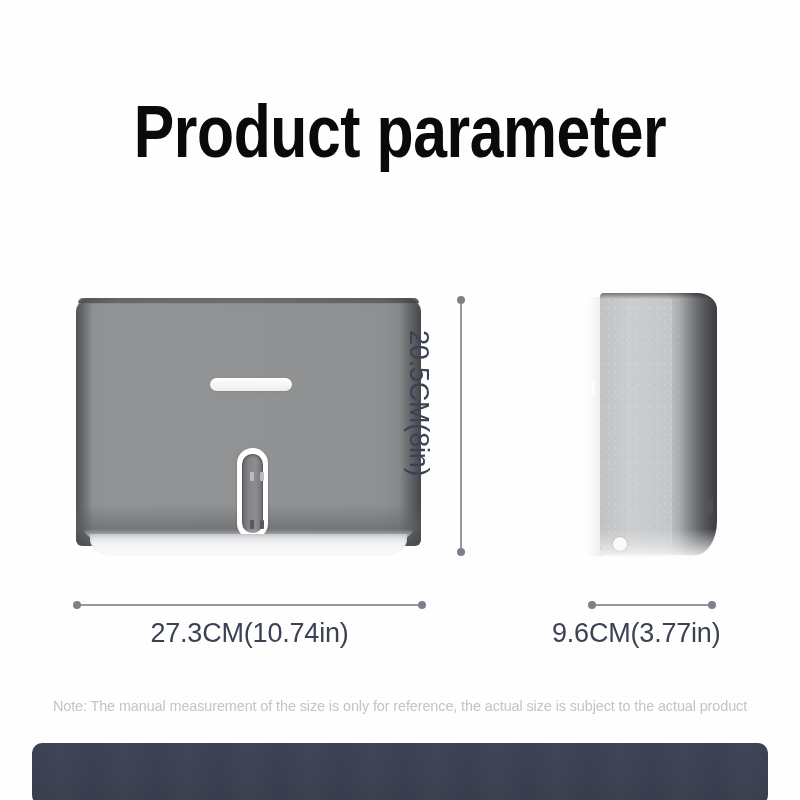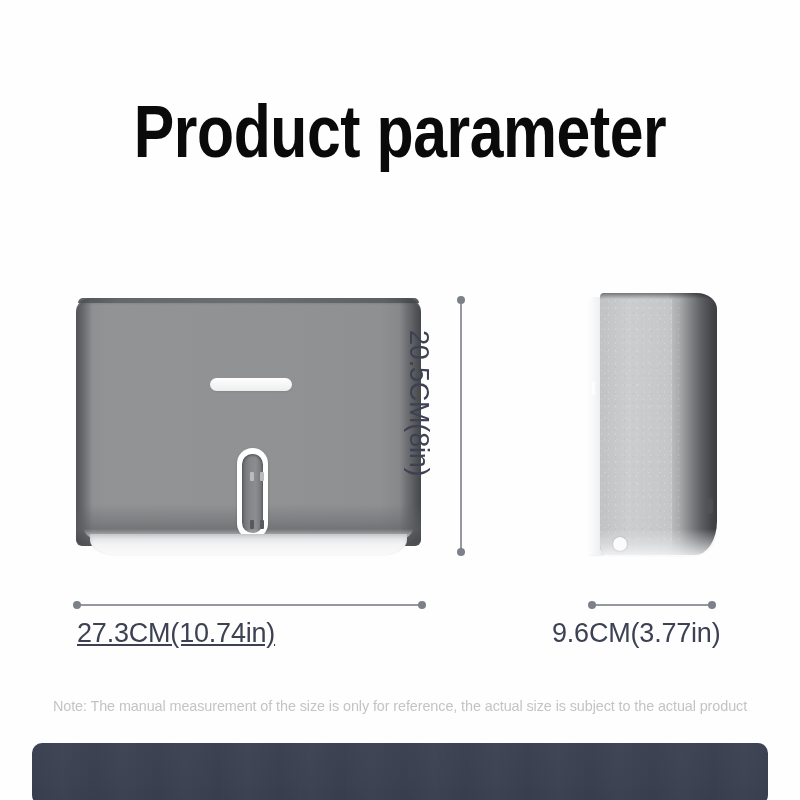--- a/index.html
+++ b/index.html
@@ -315,22 +315,21 @@
     font-family: "Liberation Sans", sans-serif;
     font-size: 27px;
     font-weight: 400;
     letter-spacing: -0.2px;
     white-space: nowrap;
   }
   #width-dim-label {
     left: 77px;
     top: 618px;
     width: 345px;
-    text-align: left;
-    text-decoration: underline;
+    text-align: center;
   }
   #depth-dim-label {
     left: 552px;
     top: 618px;
     width: 200px;
   }
   #height-dim-label {
     left: 434px;
     top: 330px;
     width: 200px;

